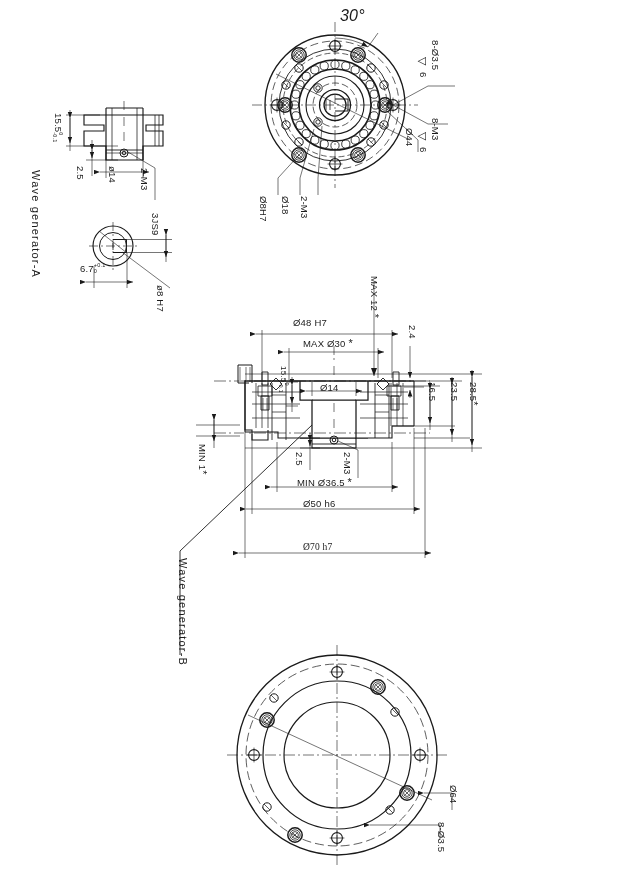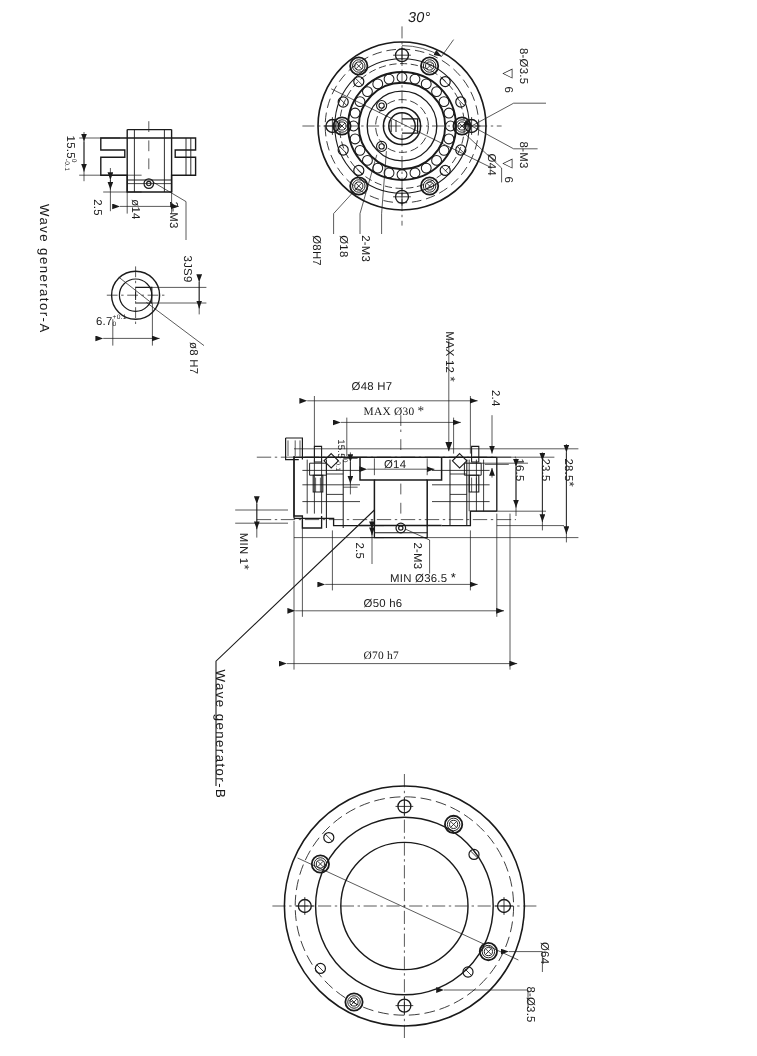--- a/index.html
+++ b/index.html
@@ -379,54 +379,54 @@
 
 <div class="lbl rot" style="left:63px;top:113px;"><span>15.5</span><span class="supwrap"><i>0</i><i>-0.1</i></span></div>
 <div class="lbl rot" style="left:85px;top:166px;">2.5</div>
 <div class="lbl rot" style="left:117px;top:166px;">ø14</div>
 <div class="lbl rot" style="left:149px;top:168px;">2-M3</div>
 
 <div class="lbl rot" style="left:160px;top:213px;">3JS9</div>
 <div class="lbl rot" style="left:80px;top:263px;transform:rotate(0deg);"><span>6.7</span><span class="supwrap"><i>+0.1</i><i>0</i></span></div>
 <div class="lbl rot" style="left:165px;top:285px;">ø8 H7</div>
 
-<div class="lbl ital" style="left:340px;top:8px;font-size:12px;">30°</div>
+<div class="lbl ital" style="left:340px;top:8px;font-size:16px;">30°</div>
 
 <div class="lbl rot" style="left:440px;top:40px;">8-Ø3.5</div>
 <div class="lbl rot" style="left:428px;top:57px;"><span class="star">▽</span></div>
 <div class="lbl rot" style="left:428px;top:72px;">6</div>
 
 <div class="lbl rot" style="left:440px;top:118px;">8-M3</div>
 <div class="lbl rot" style="left:428px;top:132px;"><span class="star">▽</span></div>
 <div class="lbl rot" style="left:428px;top:147px;">6</div>
 <div class="lbl rot" style="left:414px;top:128px;">Ø44</div>
 
 <div class="lbl rot" style="left:268px;top:196px;">Ø8H7</div>
 <div class="lbl rot" style="left:290px;top:196px;">Ø18</div>
 <div class="lbl rot" style="left:309px;top:196px;">2-M3</div>
 
 <div class="lbl rot" style="left:380px;top:276px;"><span>MAX 12</span> <span class="star">*</span></div>
 
 <div class="lbl" style="left:293px;top:318px;text-align:center;">Ø48 H7</div>
-<div class="lbl" style="left:303px;top:338px;font-family:Liberation Serif, serif;"><span>MAX Ø30</span> <span class="star">*</span></div>
+<div class="lbl" style="left:303px;top:338px;"><span>MAX Ø30</span> <span class="star">*</span></div>
 
 <div class="lbl rot" style="left:417px;top:325px;">2.4</div>
 <div class="lbl rot" style="left:437px;top:382px;">16.5</div>
 <div class="lbl rot" style="left:459px;top:382px;">23.5</div>
 <div class="lbl rot" style="left:479px;top:382px;"><span>28.5</span><span class="star">*</span></div>
 
 <div class="lbl rot" style="left:208px;top:444px;"><span>MIN 1</span><span class="star">*</span></div>
 
 <div class="lbl rot" style="left:289px;top:366px;font-size:8px;"><span>15.5</span><span class="supwrap"><i>0</i><i>-0.1</i></span></div>
 
 <div class="lbl" style="left:320px;top:383px;">Ø14</div>
 <div class="lbl rot" style="left:304px;top:452px;">2.5</div>
 <div class="lbl rot" style="left:352px;top:452px;">2-M3</div>
 
-<div class="lbl" style="left:297px;top:477px;margin-left:28px;"><span>MIN Ø36.5</span> <span class="star">*</span></div>
+<div class="lbl" style="left:297px;top:477px;"><span>MIN Ø36.5</span> <span class="star">*</span></div>
 <div class="lbl" style="left:303px;top:499px;">Ø50 h6</div>
 <div class="lbl" style="left:303px;top:543px;font-family:Liberation Serif, serif;">Ø70 h7</div>
 
 <div class="lbl big rot" style="left:188px;top:558px;">Wave generator-B</div>
 
 <div class="lbl rot" style="left:458px;top:785px;">Ø64</div>
 <div class="lbl rot" style="left:446px;top:822px;">8-Ø3.5</div>
 
 </div>
 

